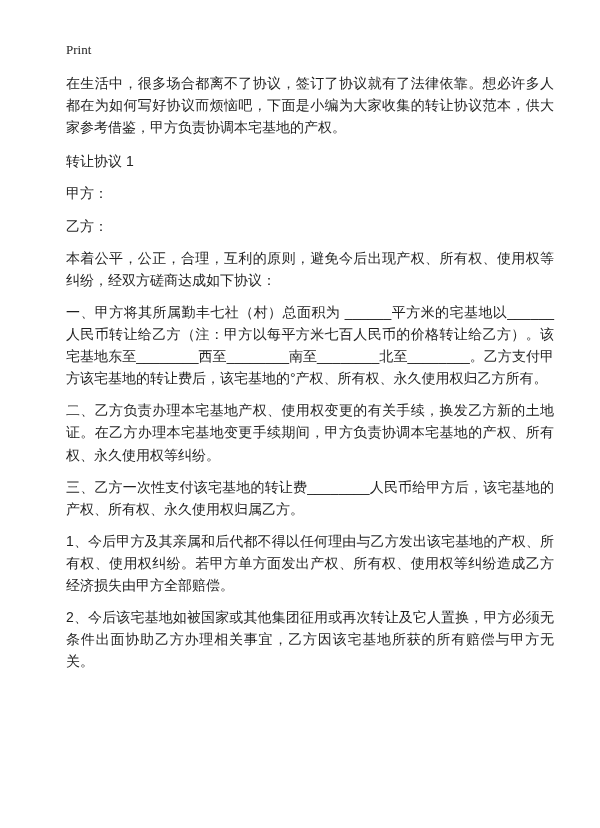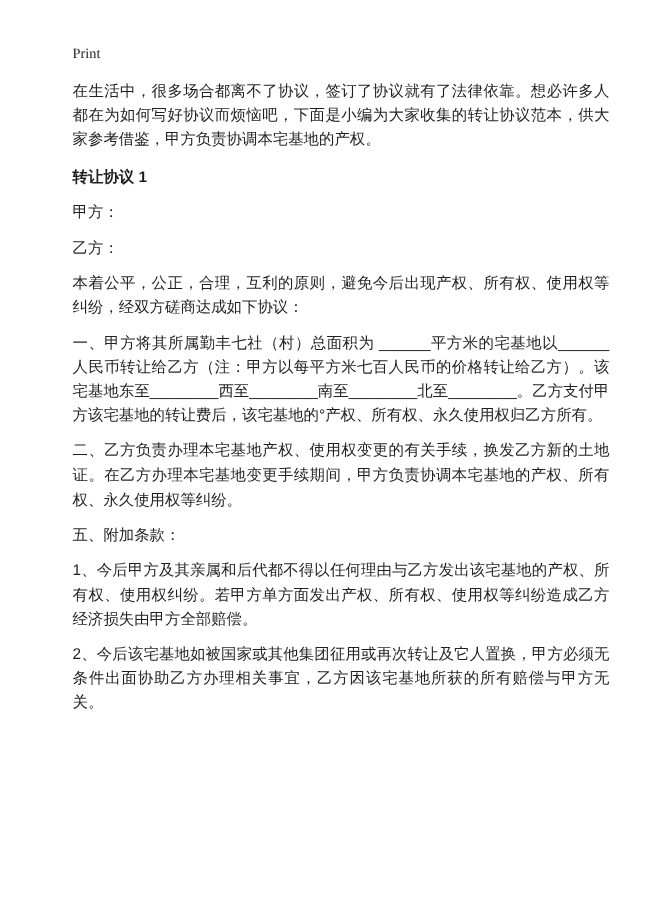--- a/index.html
+++ b/index.html
@@ -34,21 +34,21 @@
   }
   p.para {
     font-size: 14px;
     line-height: 1.58;
     text-align: justify;
     margin-bottom: 10px;
     color: #1f1f1f;
     word-break: break-all;
   }
   p.heading-line {
-    font-weight: bold;
+    font-weight: normal;
   }
   p.tight {
     margin-bottom: 12px;
   }
 </style>
 </head>
 <body>
 
 <div class="page">
 
@@ -63,23 +63,23 @@
   <p class="para">甲方：</p>
 
   <p class="para">乙方：</p>
 
   <p class="para">本着公平，公正，合理，互利的原则，避免今后出现产权、所有权、使用权等纠纷，经双方磋商达成如下协议：</p>
 
   <p class="para">一、甲方将其所属勤丰七社（村）总面积为 ______平方米的宅基地以______人民币转让给乙方（注：甲方以每平方米七百人民币的价格转让给乙方）。该宅基地东至________西至________南至________北至________。乙方支付甲方该宅基地的转让费后，该宅基地的°产权、所有权、永久使用权归乙方所有。</p>
 
   <p class="para">二、乙方负责办理本宅基地产权、使用权变更的有关手续，换发乙方新的土地证。在乙方办理本宅基地变更手续期间，甲方负责协调本宅基地的产权、所有权、永久使用权等纠纷。</p>
 
+  <p class="para">三、乙方一次性支付该宅基地的转让费________人民币给甲方后，该宅基地的产权、所有权、永久使用权归属乙方。</p>
 
 
-  <p class="para">五、附加条款：</p>
 
   <p class="para">1、今后甲方及其亲属和后代都不得以任何理由与乙方发出该宅基地的产权、所有权、使用权纠纷。若甲方单方面发出产权、所有权、使用权等纠纷造成乙方经济损失由甲方全部赔偿。</p>
 
   <p class="para">2、今后该宅基地如被国家或其他集团征用或再次转让及它人置换，甲方必须无条件出面协助乙方办理相关事宜，乙方因该宅基地所获的所有赔偿与甲方无关。</p>
 
   
 
 </div>
 
 </body></html>

